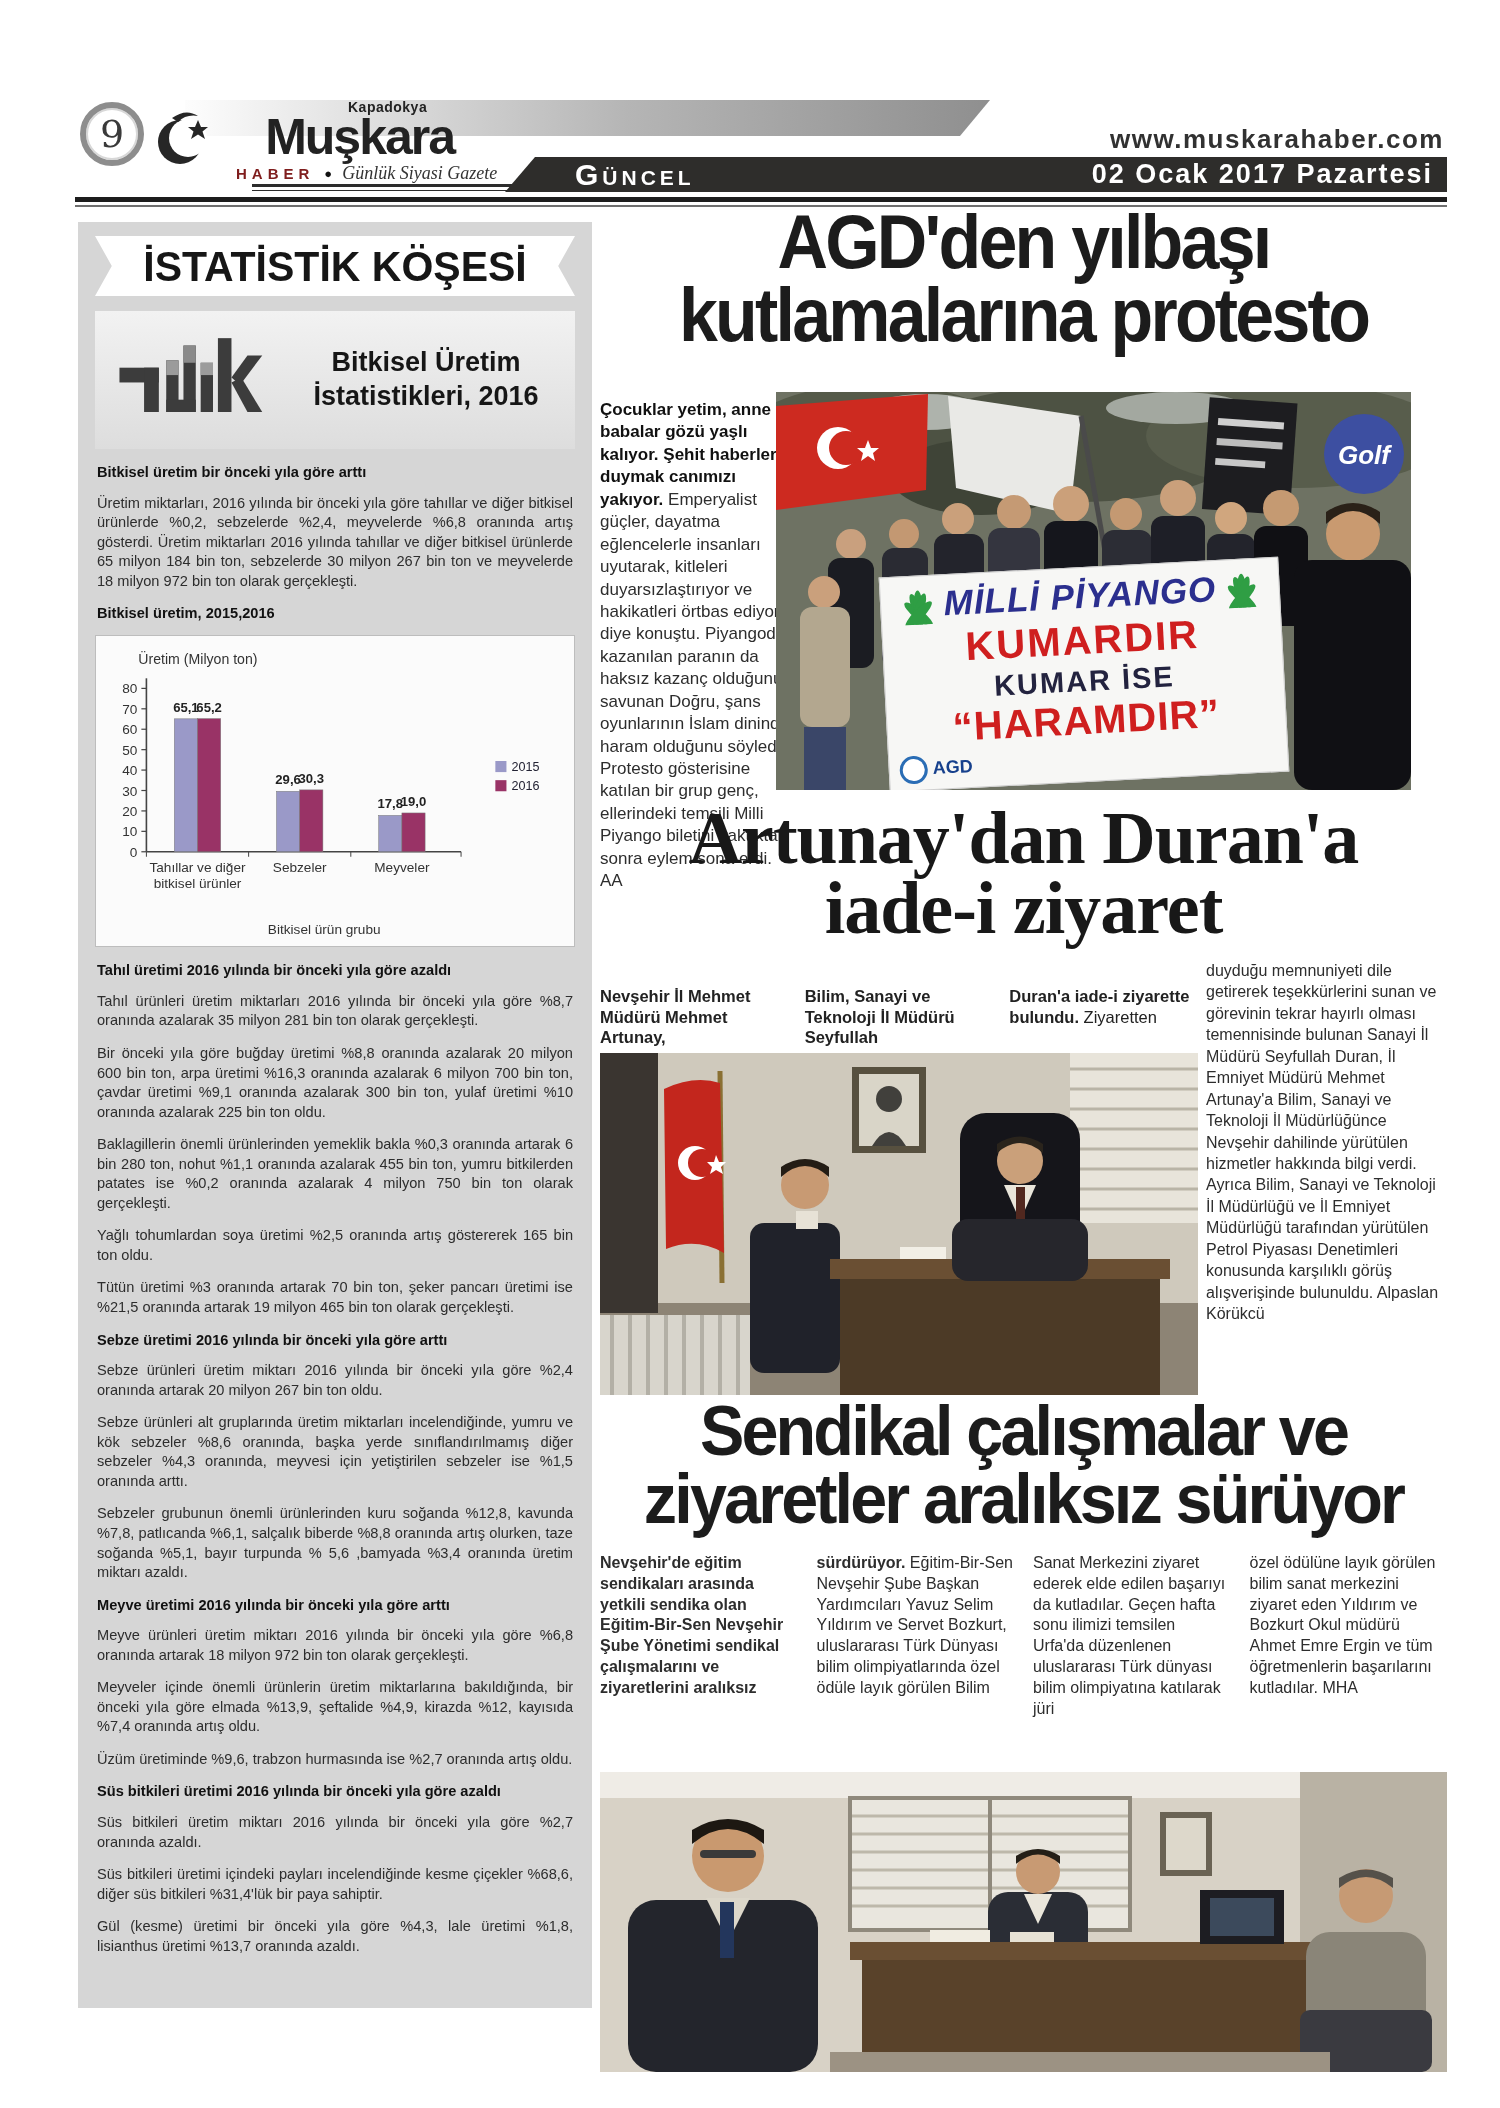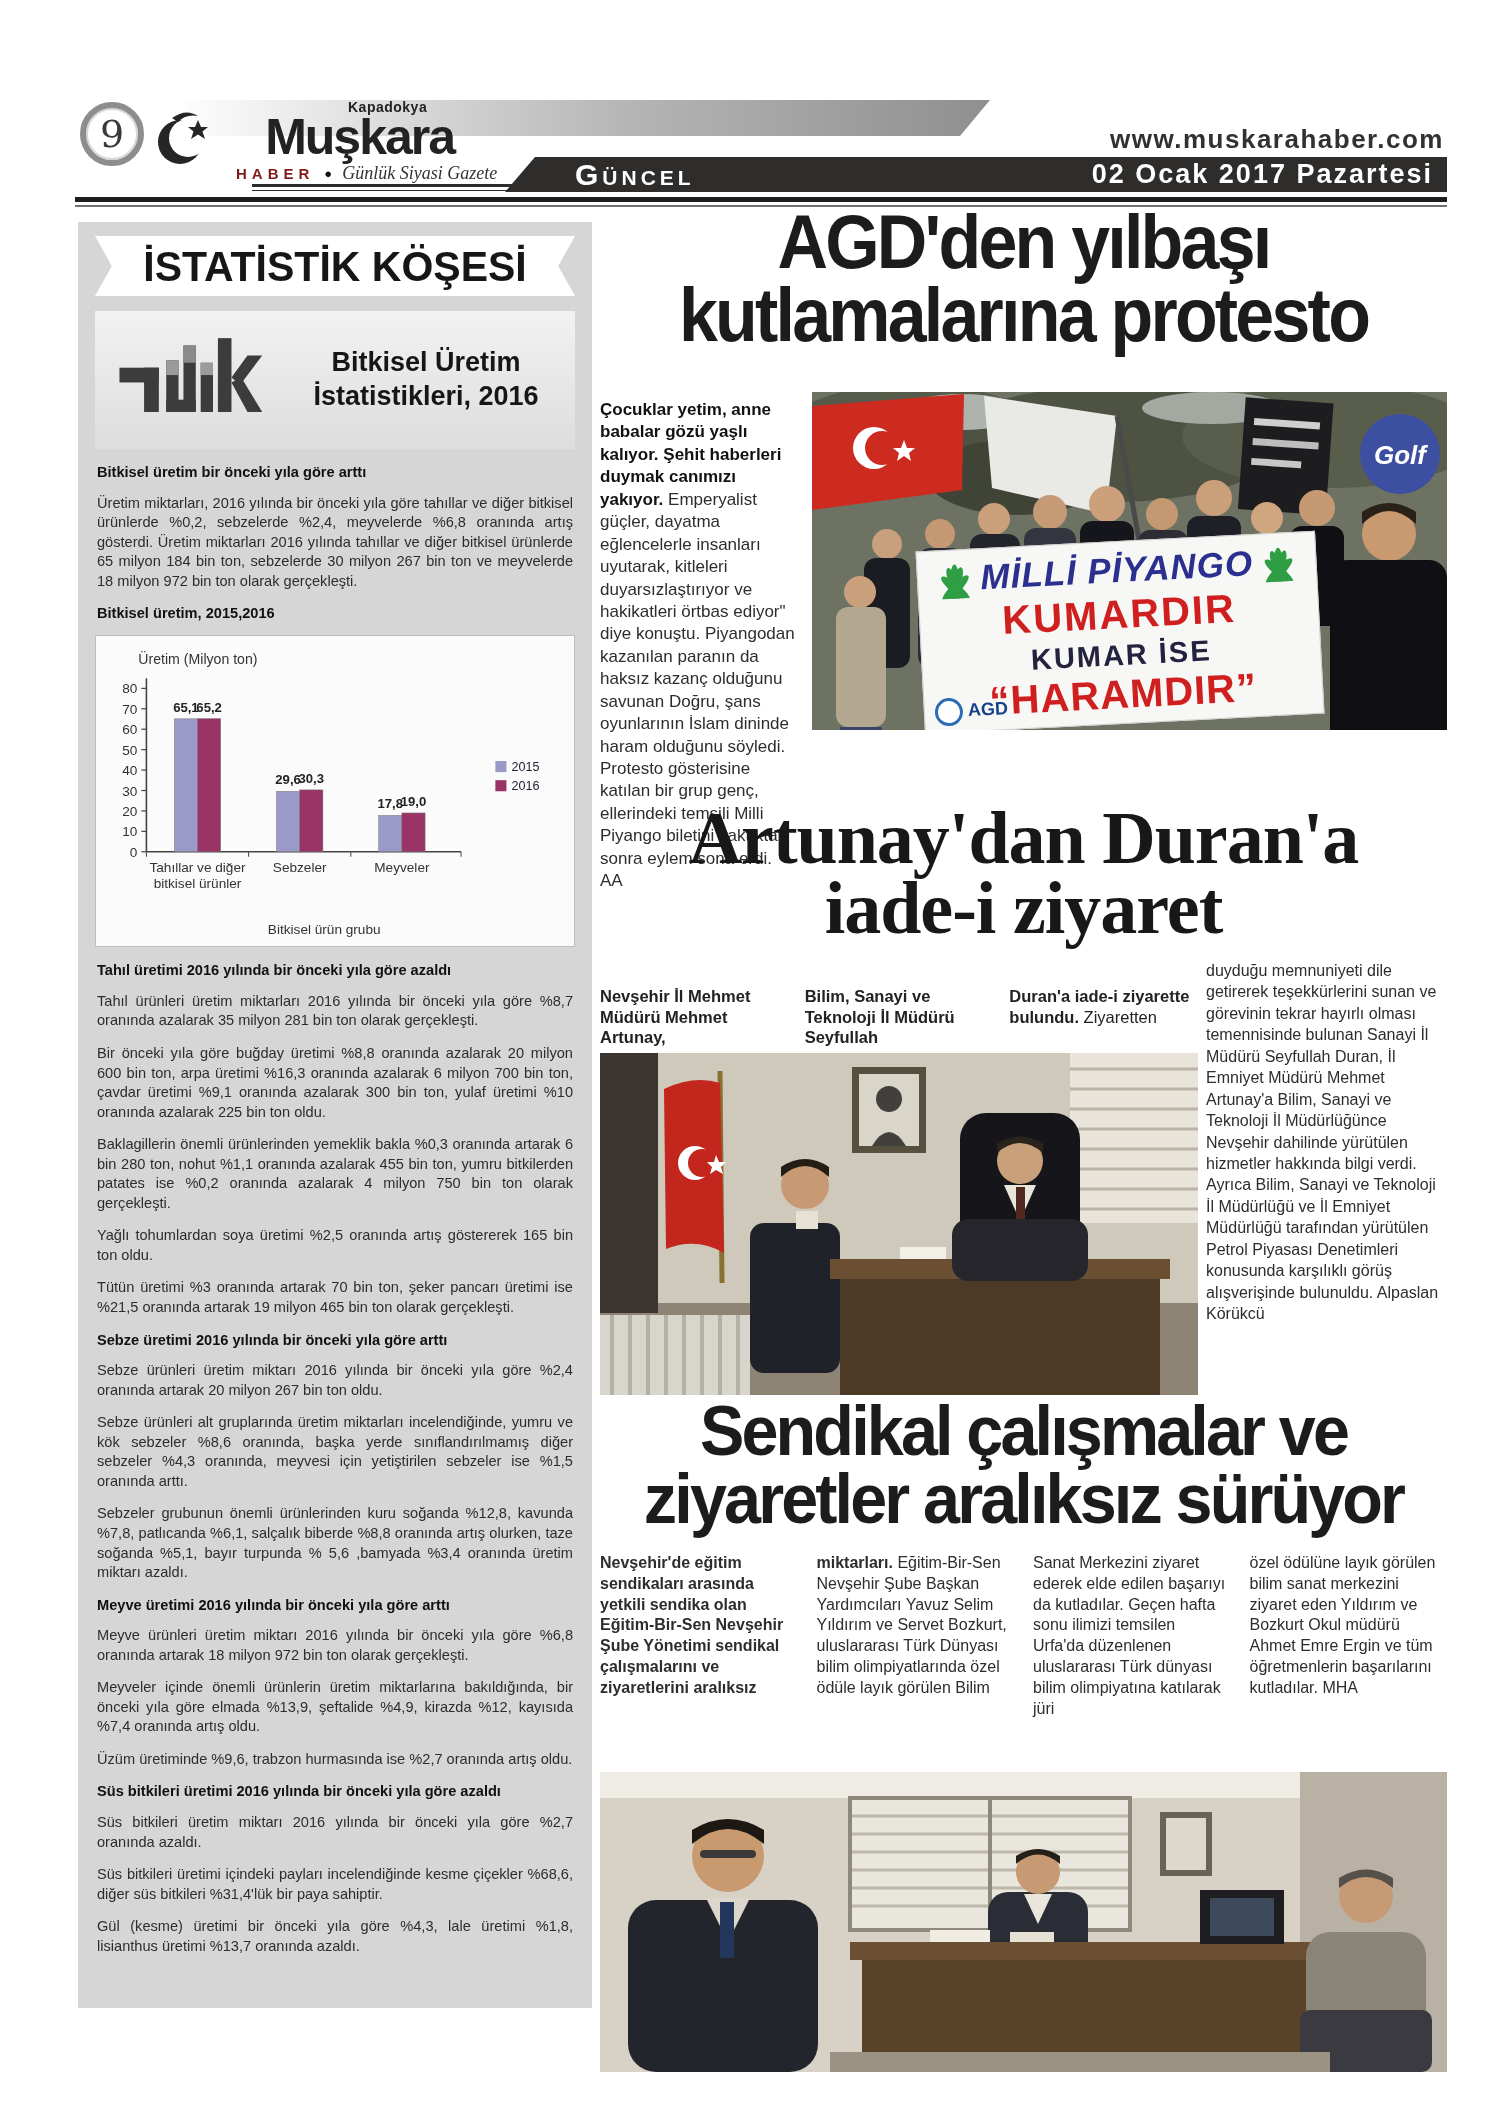--- a/index.html
+++ b/index.html
@@ -51,21 +51,21 @@
   .chart-box{background:#fbfbfb;border:1px solid #bdbdbd;margin:2px 0 14px 0;padding:6px 2px 2px 2px;}
   .chart-box svg{display:block;width:100%;}
   svg text{font-family:"Liberation Sans",sans-serif;}
   
   .a1-headline{position:absolute;left:600px;top:206px;width:847px;text-align:center;
                font-weight:800;color:#1c1c1c;font-size:76px;line-height:.96;letter-spacing:-3px;
                transform:scaleX(.92);transform-origin:center;}
   .a1-lead{position:absolute;left:600px;top:399px;width:198px;font-size:17px;line-height:1.32;color:#2d2d2d;}
   .lead-bold{font-weight:800;color:#111;}
   .photo{position:absolute;background:#777;overflow:hidden;}
-  #photo1{left:812px;top:392px;width:635px;height:338px;}
+  #photo1{left:776px;top:392px;width:635px;height:398px;}
   .banner{position:absolute;left:17%;top:44%;width:63%;height:54%;background:#f7f7f5;
           transform:rotate(-3deg);border:1px solid #cfcfcf;text-align:center;padding-top:8px;box-sizing:border-box;}
   .banner-l1{font-size:35px;font-weight:800;font-style:italic;color:#2b2f8e;letter-spacing:1px;}
   .banner-l2{font-size:40px;font-weight:800;color:#cf1f1f;letter-spacing:2px;margin-top:2px;}
   .banner-l3{font-size:29px;font-weight:800;color:#23233f;letter-spacing:2px;margin-top:2px;}
   .banner-l4{font-size:40px;font-weight:800;color:#cf1f1f;letter-spacing:1px;}
   .agd{position:absolute;left:10px;bottom:6px;display:flex;align-items:center;}
   .agd-circle{width:22px;height:22px;border:3px solid #2a6db5;border-radius:50%;background:#fff;}
   .agd-txt{font-size:18px;font-weight:800;color:#16408c;margin-left:5px;}
   .fan{position:absolute;top:4px;}
@@ -407,21 +407,21 @@
   </div>
   <div class="a2-body">duyduğu memnuniyeti dile getirerek teşekkürlerini sunan ve görevinin tekrar hayırlı olması temennisinde bulunan Sanayi İl Müdürü Seyfullah Duran, İl Emniyet Müdürü Mehmet Artunay'a Bilim, Sanayi ve Teknoloji İl Müdürlüğünce Nevşehir dahilinde yürütülen hizmetler hakkında bilgi verdi. Ayrıca Bilim, Sanayi ve Teknoloji İl Müdürlüğü ve İl Emniyet Müdürlüğü tarafından yürütülen Petrol Piyasası Denetimleri konusunda karşılıklı görüş alışverişinde bulunuldu. Alpaslan Körükcü</div>
 
   <div class="a3-headline">
     <div>Sendikal çalışmalar ve</div>
     <div>ziyaretler aralıksız sürüyor</div>
   </div>
   <div class="a3-cols">
     <div class="intro-b">Nevşehir'de eğitim sendikaları arasında yetkili sendika olan Eğitim-Bir-Sen Nevşehir Şube Yönetimi sendikal çalışmalarını ve ziyaretlerini aralıksız</div>
     <div>
-      <span class="intro-b">miktarları.</span>
+      <span class="intro-b">sürdürüyor.</span>
       <span>Eğitim-Bir-Sen Nevşehir Şube Başkan Yardımcıları Yavuz Selim Yıldırım ve Servet Bozkurt, uluslararası Türk Dünyası bilim olimpiyatlarında özel ödüle layık görülen Bilim</span>
     </div>
     <div>Sanat Merkezini ziyaret ederek elde edilen başarıyı da kutladılar. Geçen hafta sonu ilimizi temsilen Urfa'da düzenlenen uluslararası Türk dünyası bilim olimpiyatına katılarak jüri</div>
     <div>özel ödülüne layık görülen bilim sanat merkezini ziyaret eden Yıldırım ve Bozkurt Okul müdürü Ahmet Emre Ergin ve tüm öğretmenlerin başarılarını kutladılar. MHA</div>
   </div>
   <div class="photo" id="photo3">
     <svg width="847" height="300" viewBox="0 0 847 300">
       <rect width="847" height="300" fill="#d8d2c6"></rect>
       <rect x="0" y="0" width="847" height="26" fill="#efece6"></rect>
       <rect x="700" y="0" width="147" height="300" fill="#b9b2a4"></rect>

